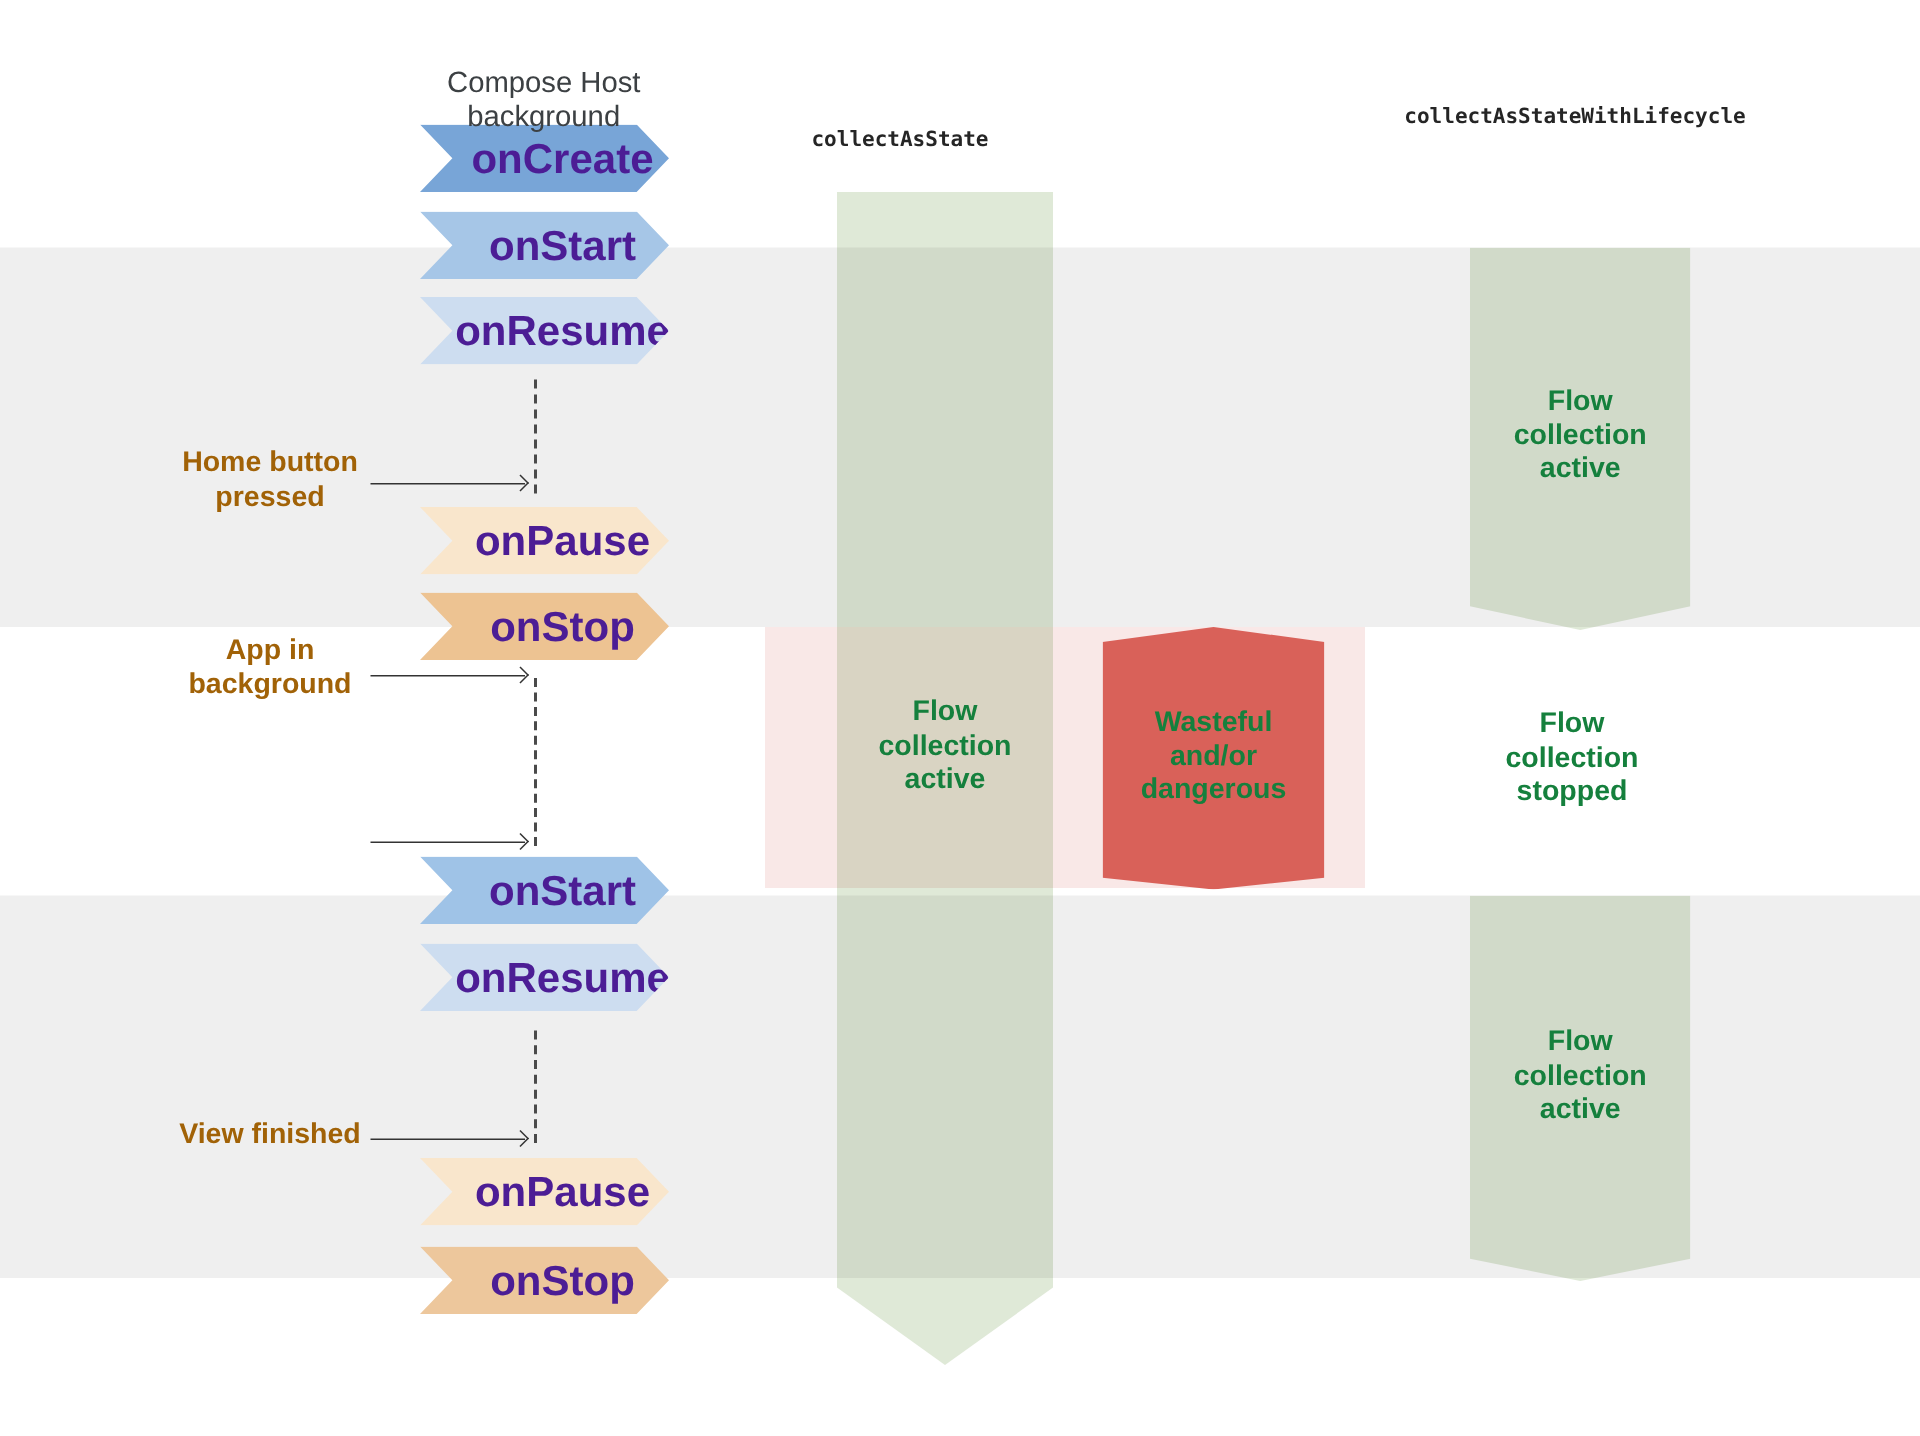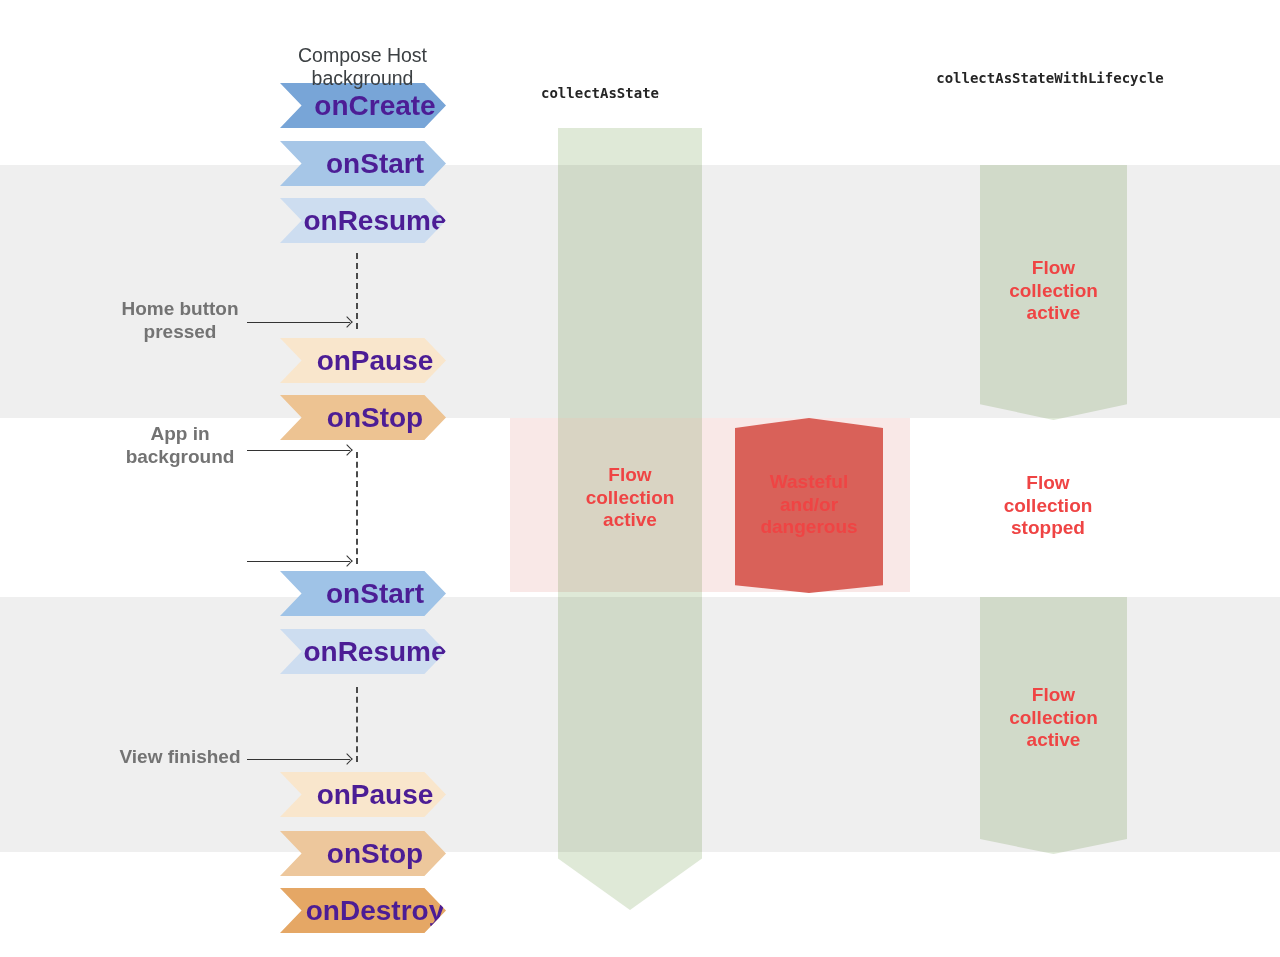--- a/index.html
+++ b/index.html
@@ -36,30 +36,30 @@
   
   .dash{left:356px;width:0;border-left:2px dashed #4a4a4a;z-index:4;}
   .d1{top:253px;height:76px;} .d2{top:452px;height:112px;} .d3{top:687px;height:75px;}
   
   .arrow{left:247px;width:103px;height:0;border-top:1.6px solid #333333;z-index:4;}
   .arrow::after{content:"";position:absolute;right:-1px;top:-4.8px;width:7px;height:7px;
     border-top:1.6px solid #333333;border-right:1.6px solid #333333;transform:rotate(45deg);}
   .a1{top:322px;} .a2{top:450px;} .a3{top:561px;} .a4{top:759px;}
   
   .note{left:95px;width:170px;text-align:center;font-weight:bold;font-size:19px;
-    line-height:23px;color:#737373;z-index:5;white-space:pre-line;}
+    line-height:23px;color:#a16207;z-index:5;white-space:pre-line;}
   .n1{top:297px;} .n2{top:422px;} .n3{top:532px;} .n4{top:745px;}
   .page-title{left:255px;top:44px;width:215px;text-align:center;font-size:19.5px;
     color:#3c4043;z-index:5;}
   .col-header{font-family:"DejaVu Sans Mono","Liberation Mono",monospace;font-size:14px;
     color:#252525;z-index:5;text-align:center;white-space:nowrap;font-weight:bold;}
   .h1{left:520px;top:85px;width:160px;}
   .h2{left:895px;top:70px;width:310px;}
   .flow-label{text-align:center;font-weight:bold;font-size:19px;line-height:22.5px;
-    color:#ef4444;z-index:5;white-space:pre-line;}
+    color:#15803d;z-index:5;white-space:pre-line;}
   .f-left{left:558px;top:464px;width:144px;}
   .f-wasteful{left:735px;top:471px;width:148px;}
   .f-r1{left:980px;top:257px;width:147px;}
   .f-stopped{left:973px;top:472px;width:150px;}
   .f-r2{left:980px;top:684px;width:147px;}
 </style>
 </head>
 <body>
 
 <div class="canvas">
@@ -81,21 +81,20 @@
 
   <div class="abs chevron c1" style="background-color: rgb(120, 165, 215);">onCreate</div>
   <div class="abs chevron c2" style="background-color: rgb(166, 198, 231);">onStart</div>
   <div class="abs chevron c3" style="background-color: rgb(205, 221, 240);">onResume</div>
   <div class="abs chevron c4" style="background-color: rgb(249, 230, 204);">onPause</div>
   <div class="abs chevron c5" style="background-color: rgb(237, 195, 146);">onStop</div>
   <div class="abs chevron c6" style="background-color: rgb(159, 195, 231);">onStart</div>
   <div class="abs chevron c7" style="background-color: rgb(205, 221, 240);">onResume</div>
   <div class="abs chevron c8" style="background-color: rgb(249, 230, 204);">onPause</div>
   <div class="abs chevron c9" style="background-color: rgb(237, 199, 156);">onStop</div>
-  <div class="abs chevron c10" style="background-color: rgb(229, 167, 101);">onDestroy</div>
 
   <div class="abs dash d1"></div>
   <div class="abs dash d2"></div>
   <div class="abs dash d3"></div>
 
   <div class="abs arrow a1"></div>
   <div class="abs arrow a2"></div>
   <div class="abs arrow a3"></div>
   <div class="abs arrow a4"></div>
 

